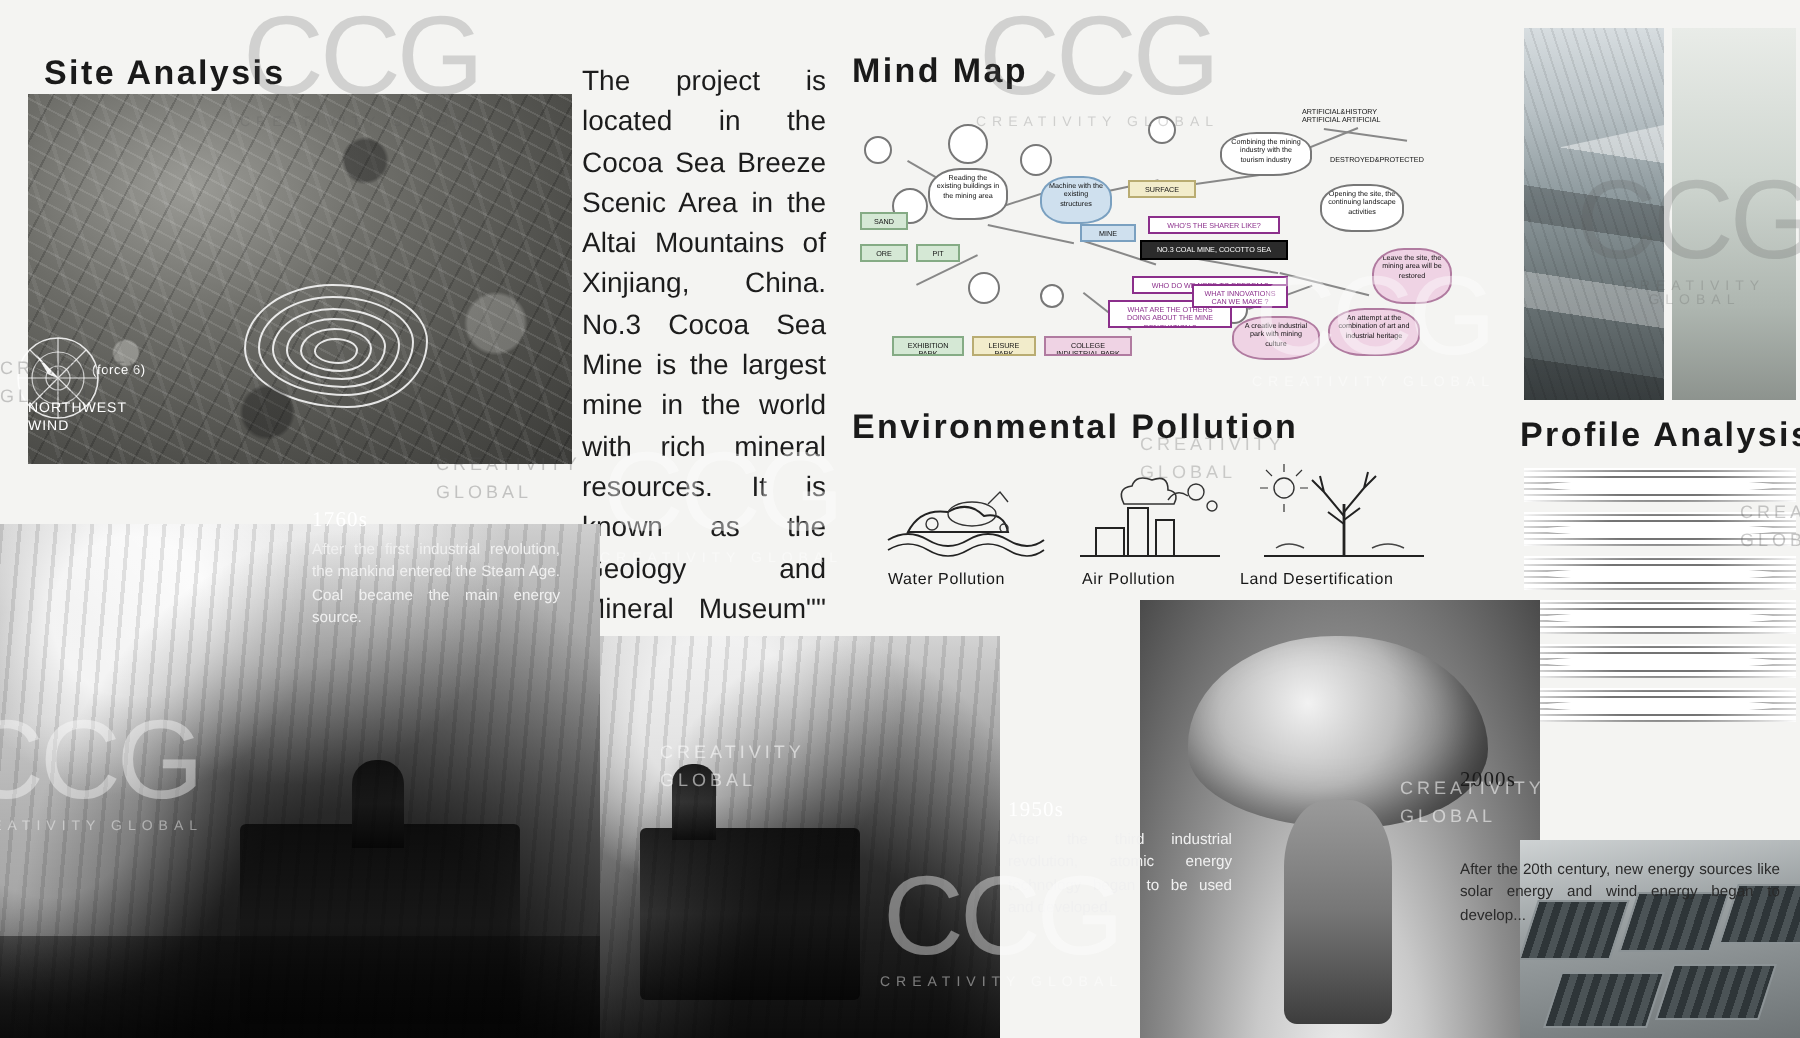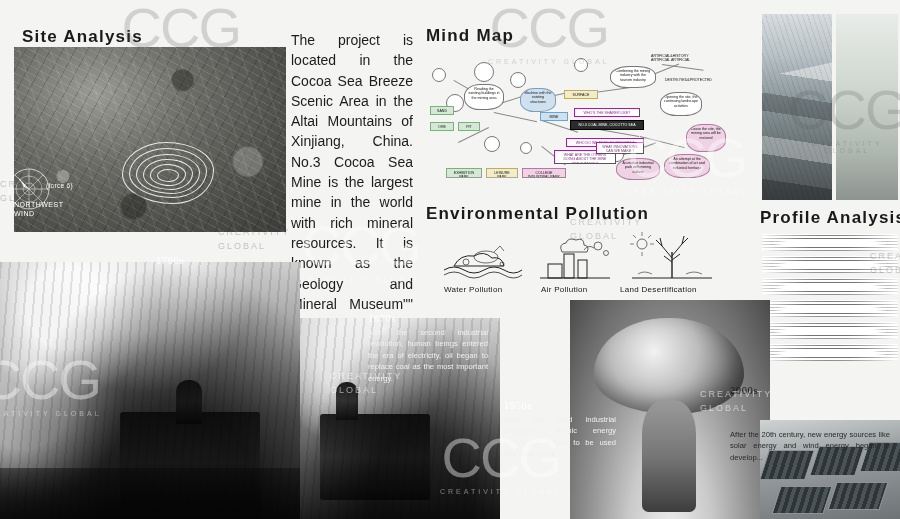--- a/index.html
+++ b/index.html
@@ -456,26 +456,23 @@
   <div class="abs solar" style="left:760px; top:420px; width:140px; height:99px;">
     <div class="panel" style="left:4px;  top:30px; width:46px; height:30px;"></div>
     <div class="panel" style="left:54px; top:26px; width:46px; height:30px;"></div>
     <div class="panel" style="left:104px;top:22px; width:46px; height:30px;"></div>
     <div class="panel" style="left:16px; top:66px; width:52px; height:28px;"></div>
     <div class="panel" style="left:72px; top:62px; width:52px; height:28px;"></div>
   </div>
 
   <div class="abs" style="left:156px; top:255px; width:124px;">
     <div class="cap-year">1760s</div>
-  </div>
-
-  <div class="abs" style="left:368px; top:313px; width:120px;">
-    <div class="cap-year">1870s</div>
-    <div class="cap-body">After the second industrial revolution, human beings entered the era of electricity, oil began to replace coal as the most important energy.</div>
-  </div>
+    <div class="cap-body">After the first industrial revolution, the mankind entered the Steam Age. Coal became the main energy source.</div>
+  </div>
+
 
   <div class="abs" style="left:504px; top:400px; width:112px;">
     <div class="cap-year">1950s</div>
     <div class="cap-body">After the third industrial revolution, atomic energy technology began to be used and developed.</div>
   </div>
 
   <div class="abs cap-dark" style="left:730px; top:385px; width:160px;">
     <div class="cap-year">2000s</div>
     <div class="cap-body">After the 20th century, new energy sources like solar energy and wind energy began to develop...</div>
   </div>

